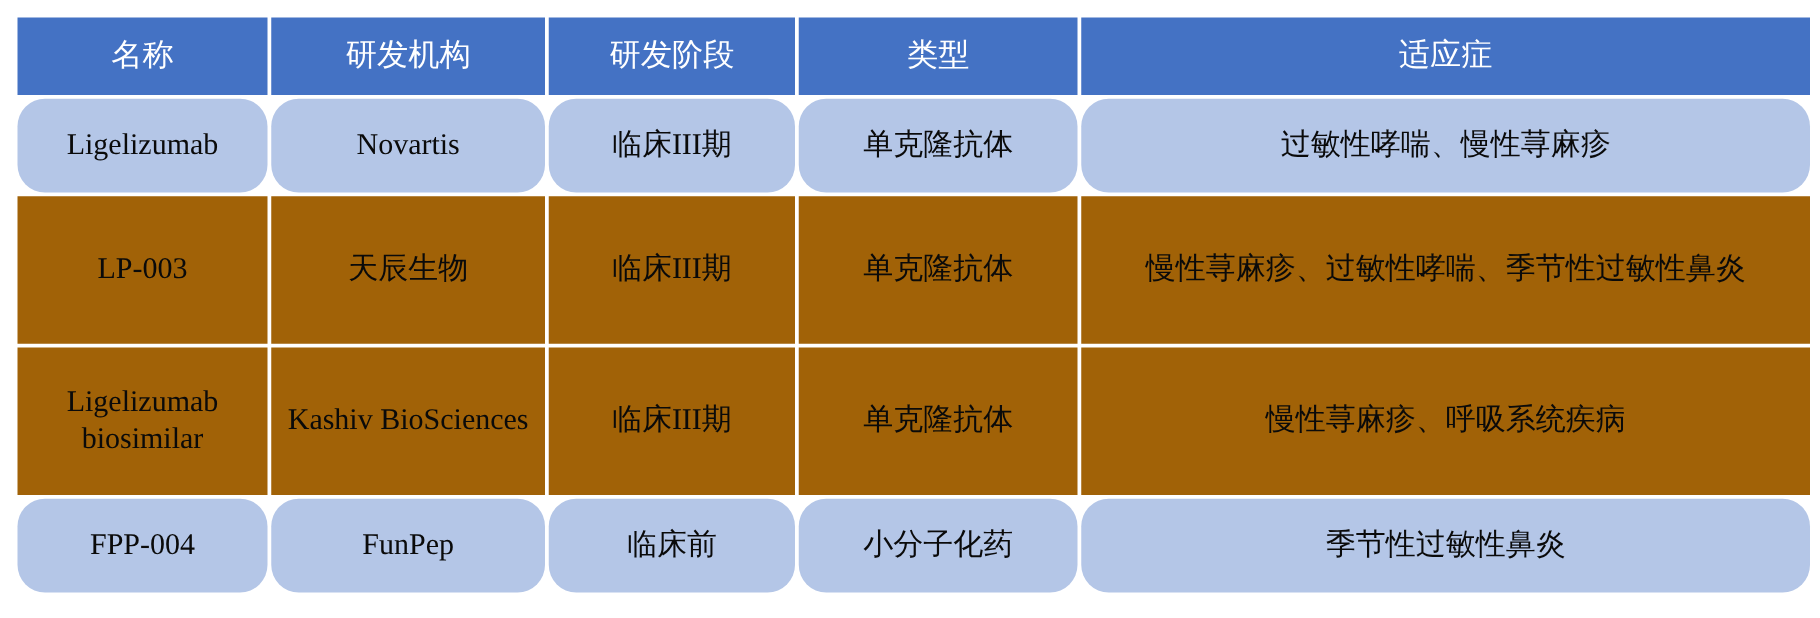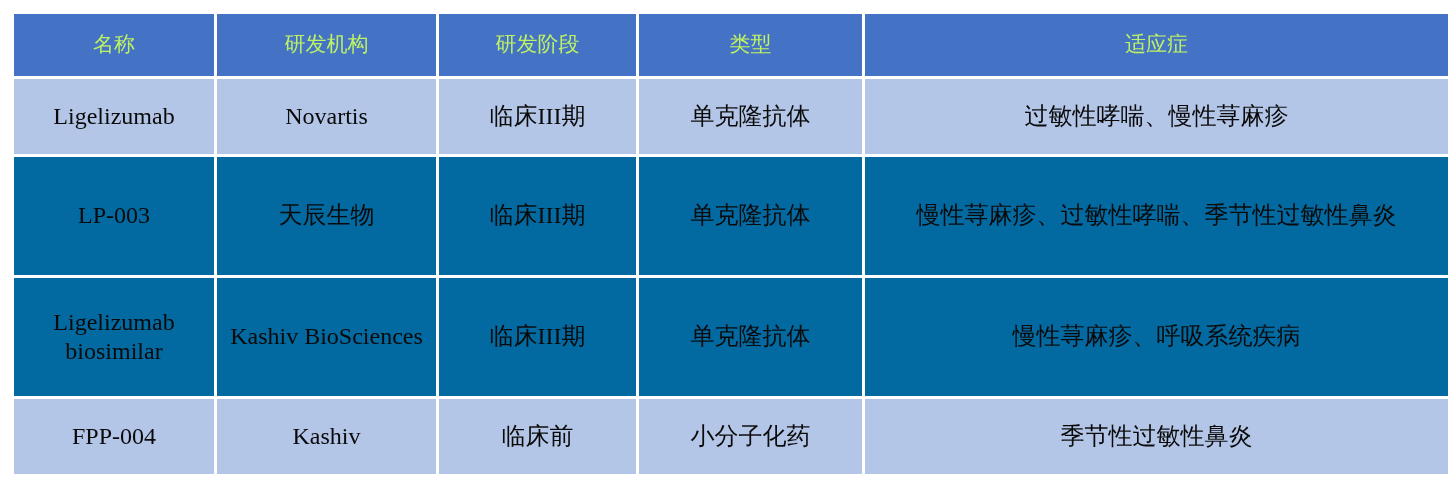--- a/index.html
+++ b/index.html
@@ -31,40 +31,40 @@
   table.data-table th,
   table.data-table td {
     text-align: center;
     vertical-align: middle;
     padding: 2px 6px;
     line-height: 1.22;
     font-weight: normal;
   }
   thead th {
     background: #4472C4;
-    color: #bef264;
-    font-size: 21px;
+    color: #ffffff;
+    font-size: 25px;
     height: 58px;
   }
   tbody td {
     color: #0a0a0a;
     font-size: 24px;
   }
   tbody tr.row-odd td { background: #B4C6E7; }
-  tbody tr.row-even td { background: #0369a1; }
+  tbody tr.row-even td { background: #a16207; }
 
   
   col.c-name  { width: 200px; }
   col.c-org   { width: 219px; }
   col.c-stage { width: 197px; }
   col.c-type  { width: 223px; }
   col.c-ind   { width: 583px; }
 
   
-  tbody tr.h-short td { height: 59px; }
+  tbody tr.h-short td { height: 59px; border-radius: 22px; }
   tbody tr.h-tall  td { height: 95px; }
 </style>
 </head>
 <body>
 
 <div class="table-wrap">
   <table class="data-table">
     <colgroup>
       <col class="c-name">
         <col class="c-org">
@@ -98,20 +98,20 @@
       </tr>
       <tr class="row-even h-tall">
         <td>Ligelizumab biosimilar</td>
         <td>Kashiv BioSciences</td>
         <td>临床III期</td>
         <td>单克隆抗体</td>
         <td>慢性荨麻疹、呼吸系统疾病</td>
       </tr>
       <tr class="row-odd h-short">
         <td>FPP-004</td>
-        <td>Kashiv</td>
+        <td>FunPep</td>
         <td>临床前</td>
         <td>小分子化药</td>
         <td>季节性过敏性鼻炎</td>
       </tr>
     </tbody>
   </table>
 </div>
 
 </body></html>

